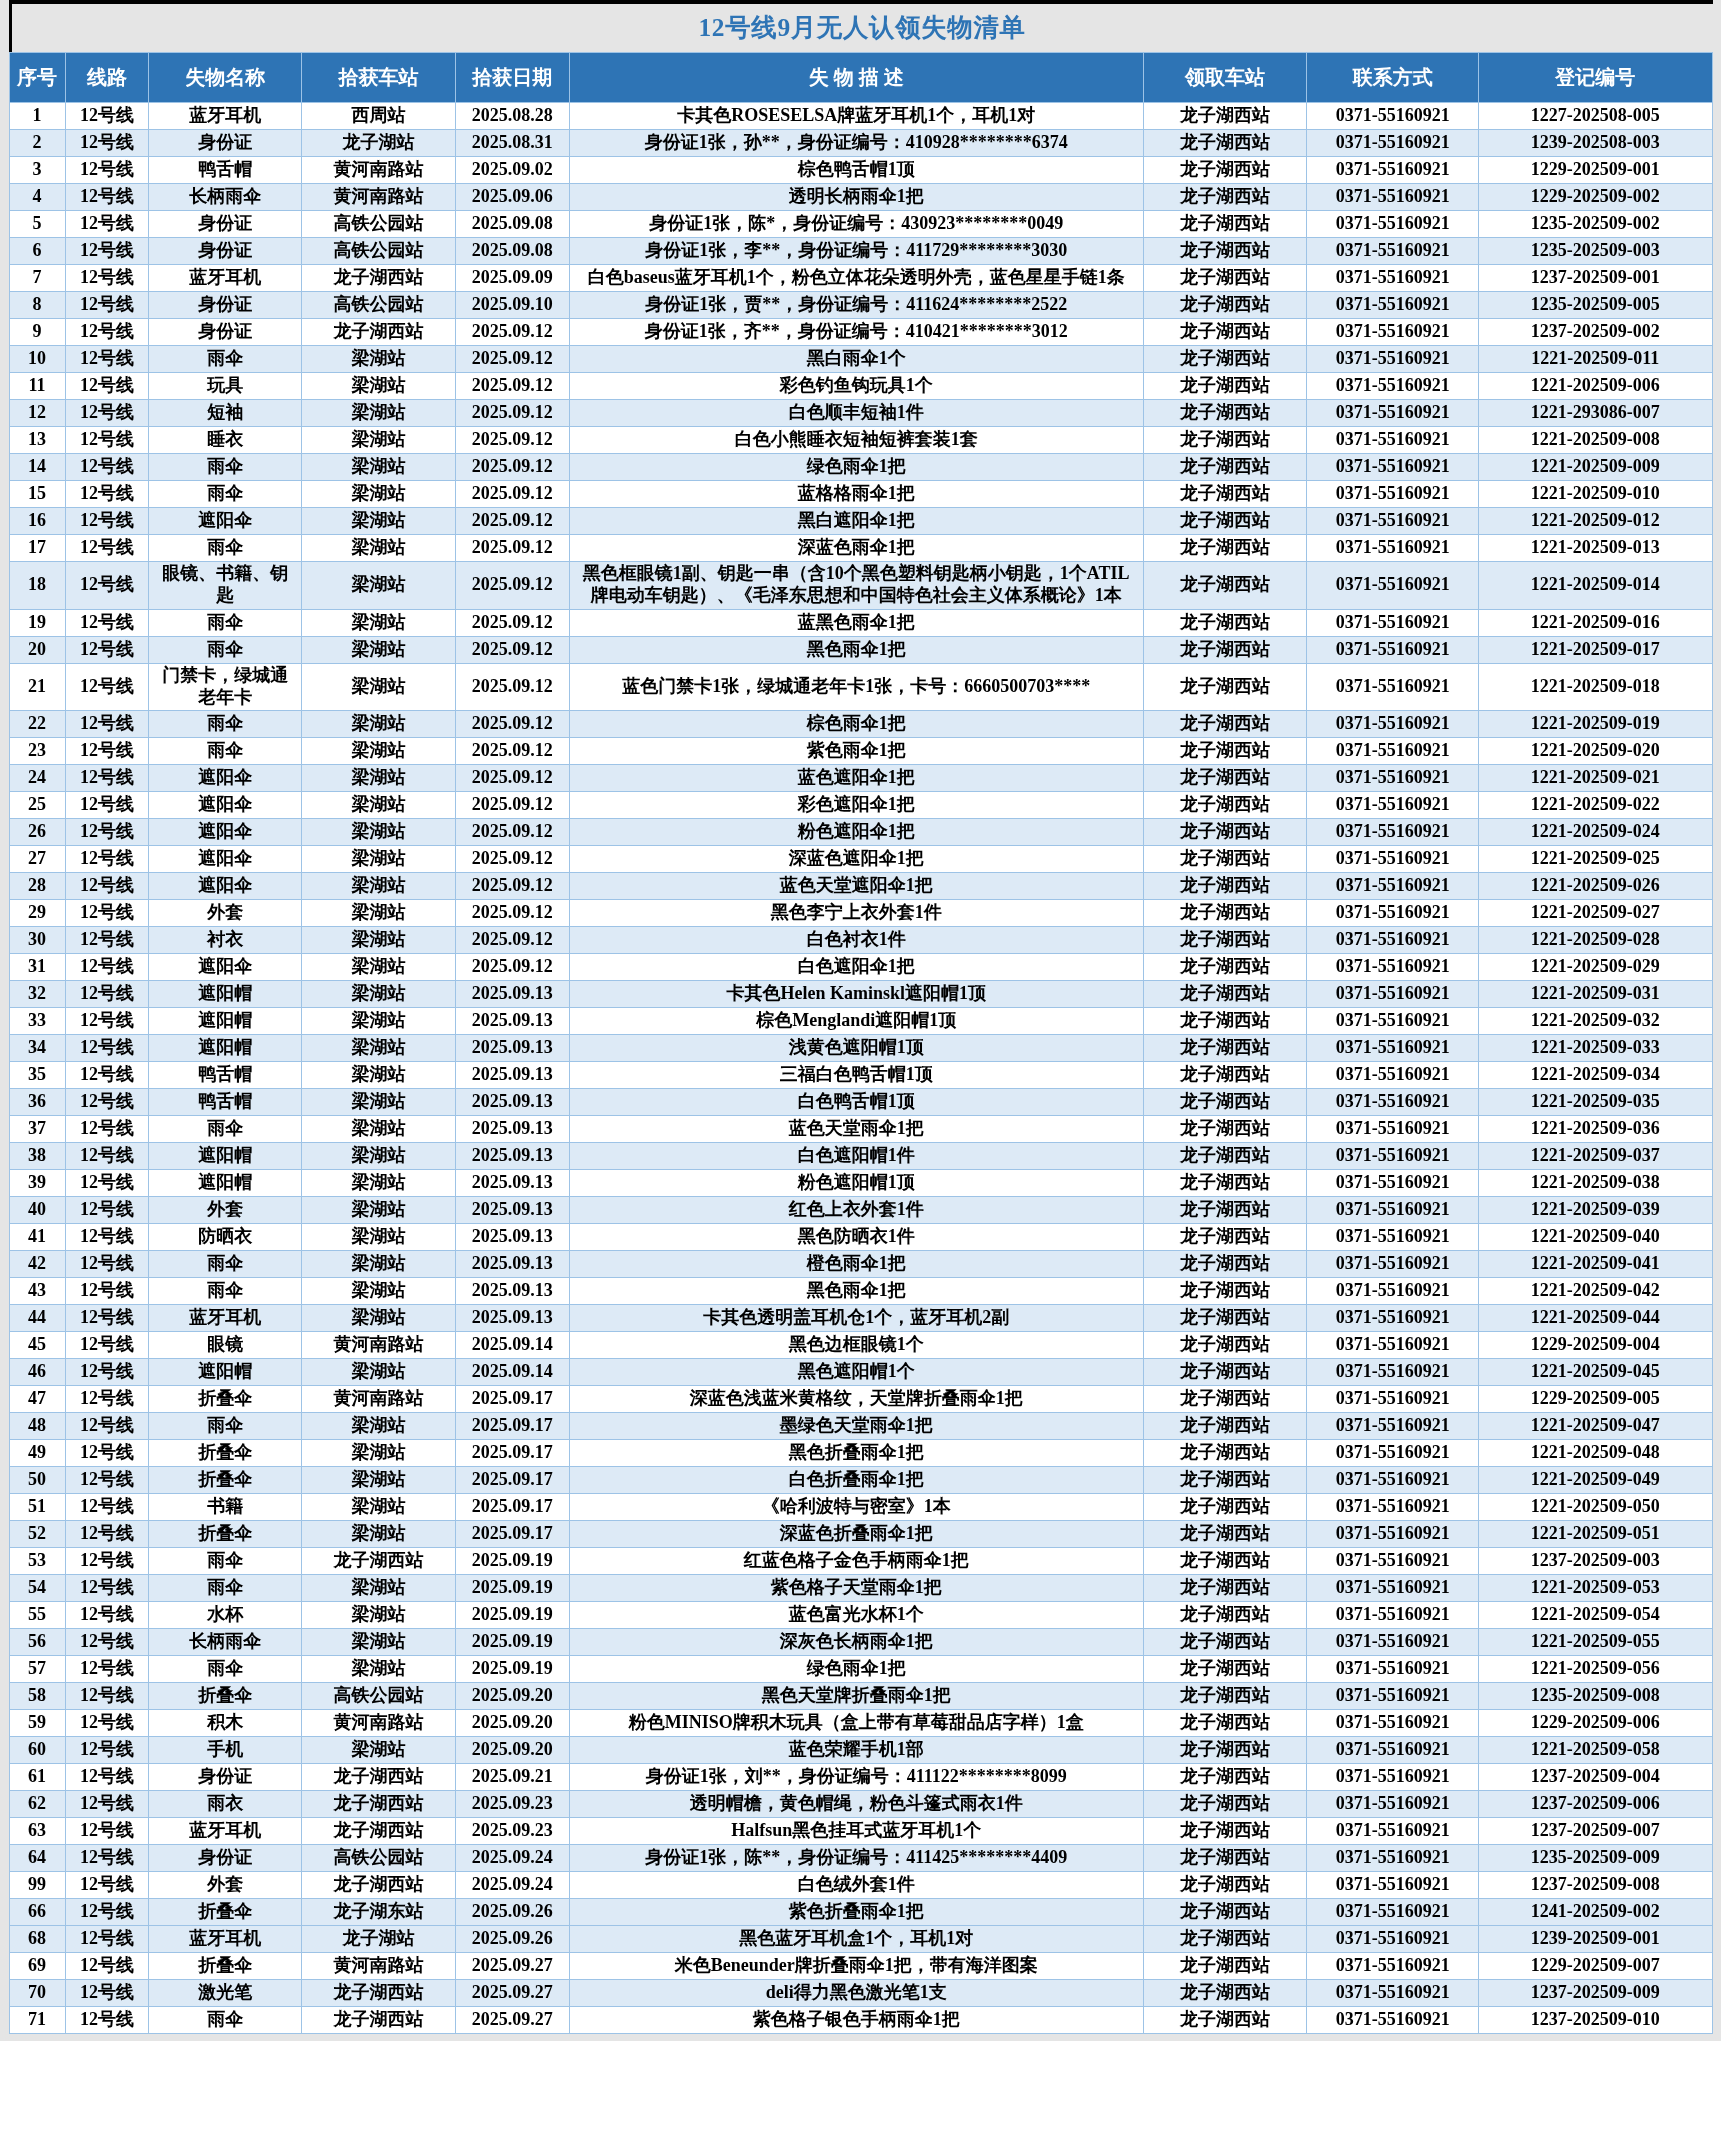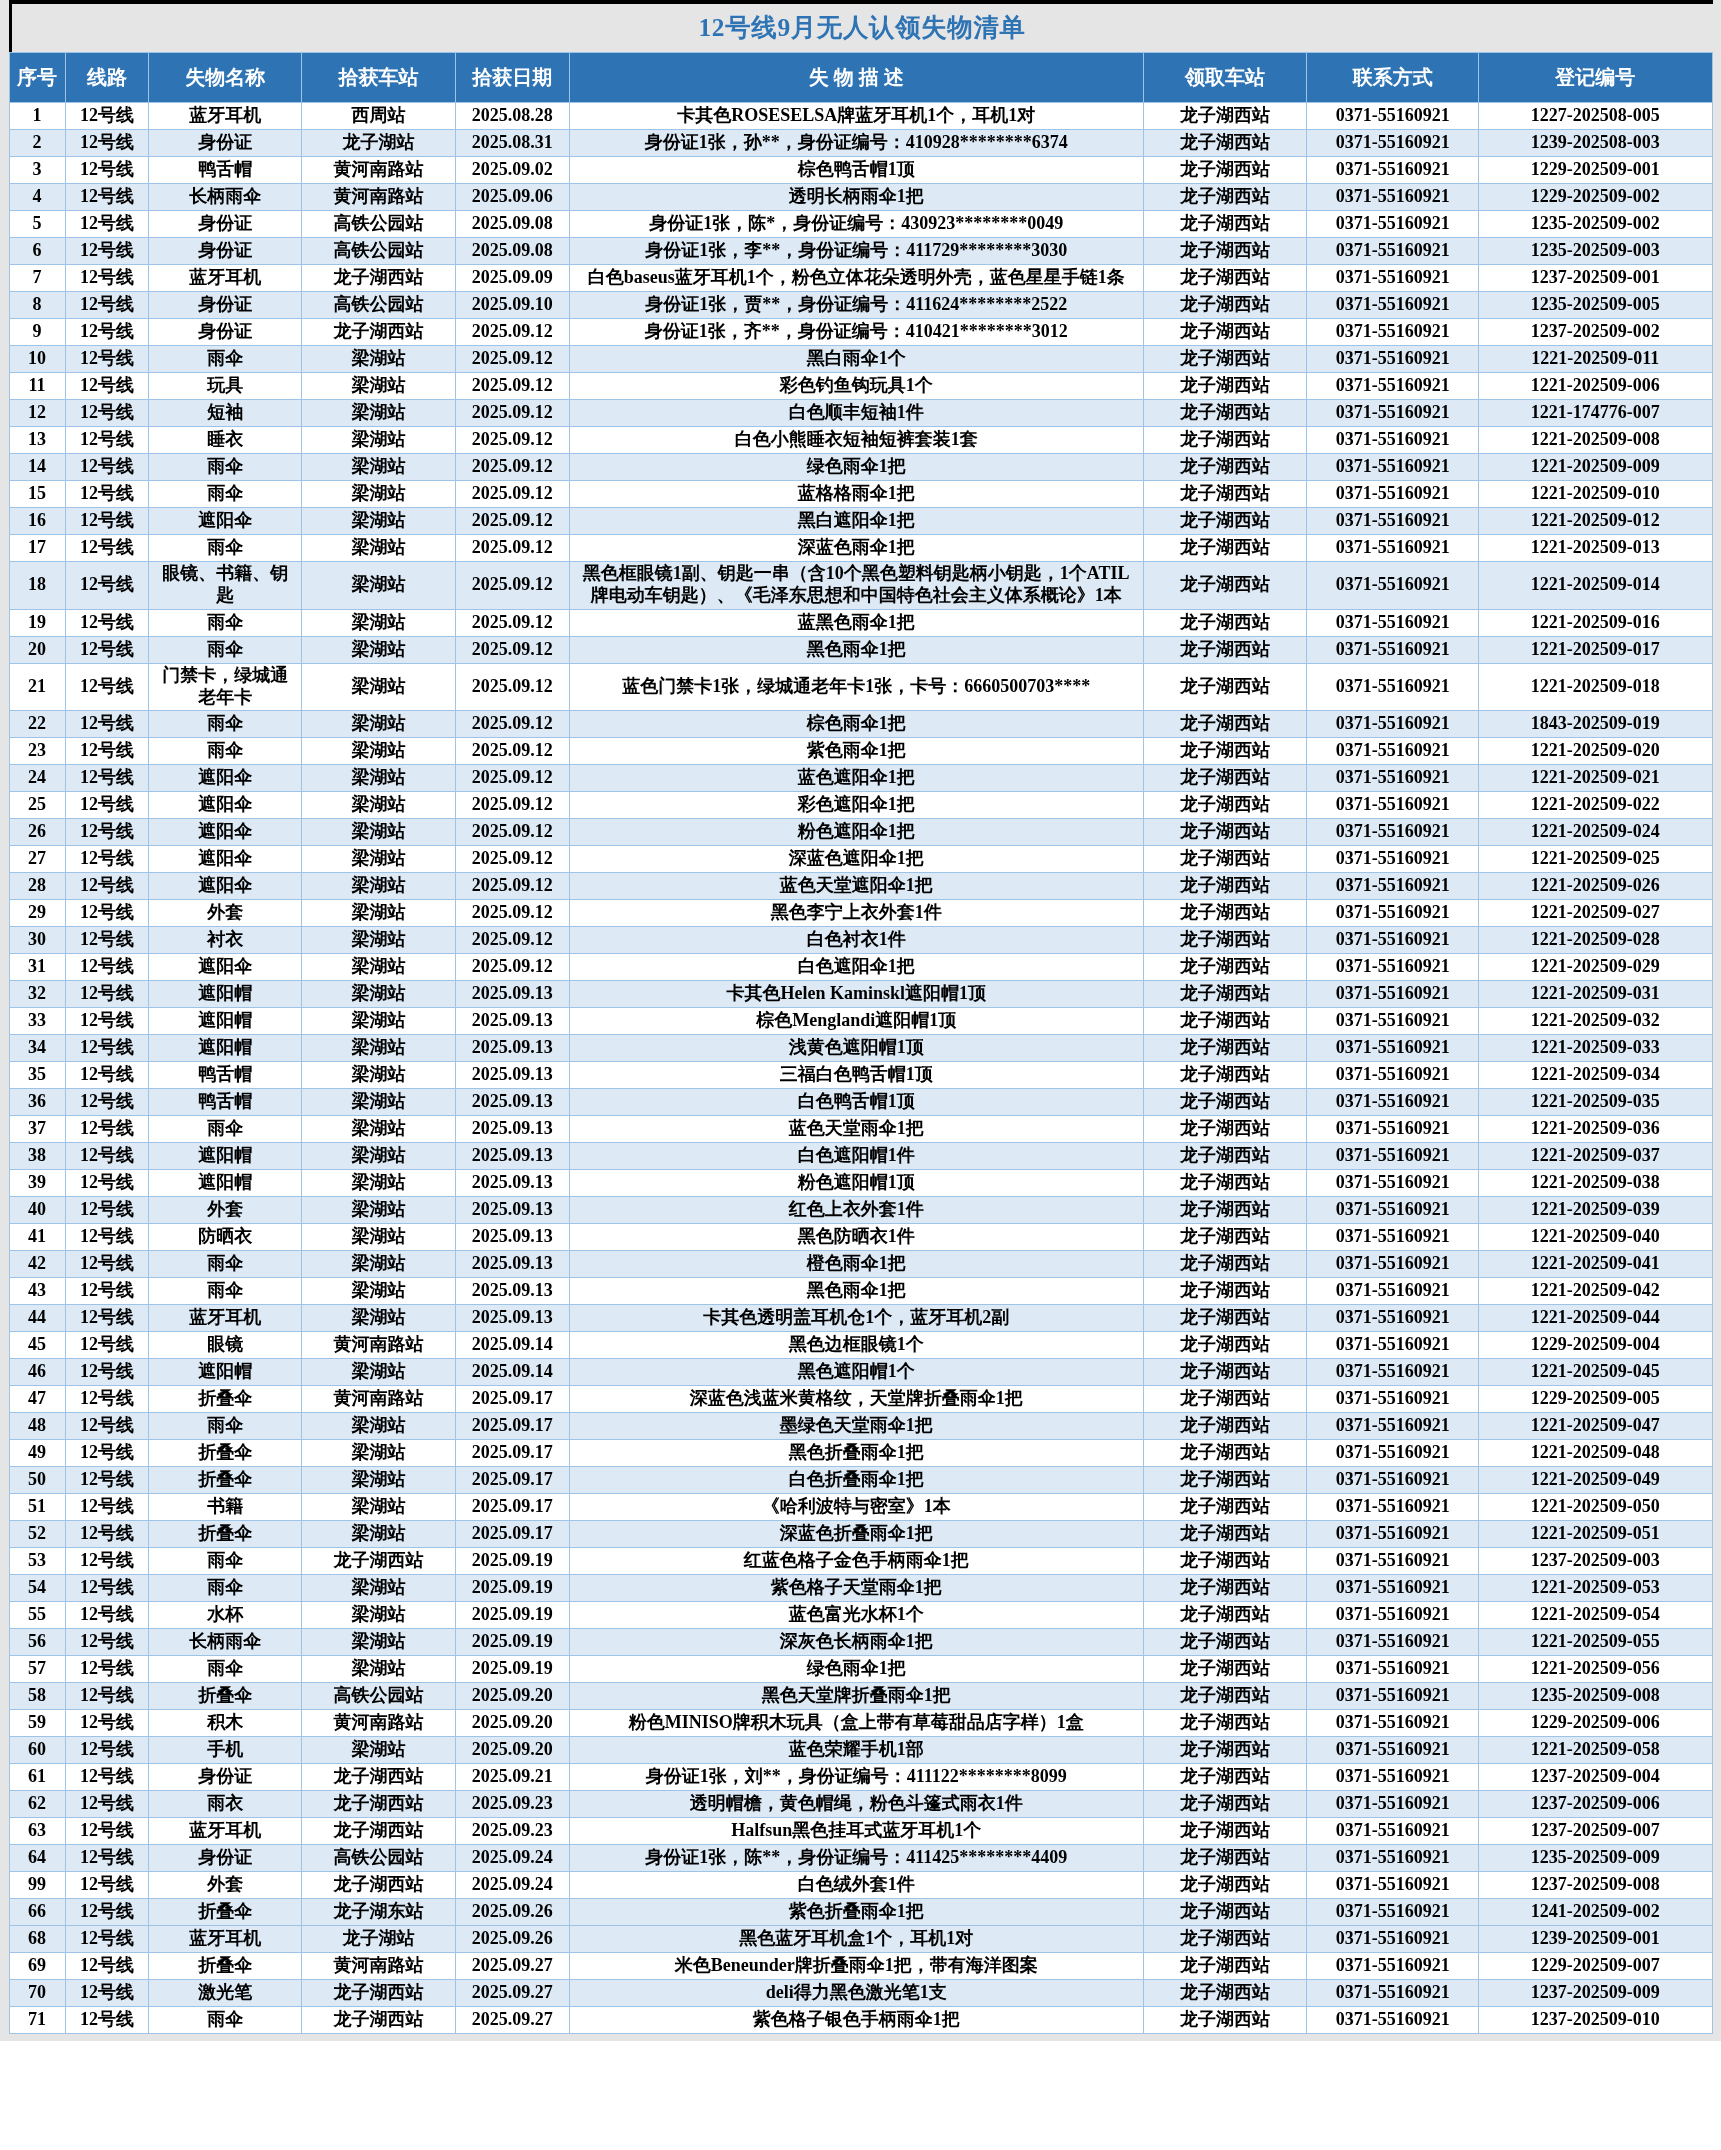--- a/index.html
+++ b/index.html
@@ -216,21 +216,21 @@
         </tr>
         <tr class="alt">
           <td>12</td>
           <td>12号线</td>
           <td>短袖</td>
           <td>梁湖站</td>
           <td>2025.09.12</td>
           <td>白色顺丰短袖1件</td>
           <td>龙子湖西站</td>
           <td>0371-55160921</td>
-          <td>1221-174776-007</td>
+          <td>1221-293086-007</td>
         </tr>
         <tr>
           <td>13</td>
           <td>12号线</td>
           <td>睡衣</td>
           <td>梁湖站</td>
           <td>2025.09.12</td>
           <td>白色小熊睡衣短袖短裤套装1套</td>
           <td>龙子湖西站</td>
           <td>0371-55160921</td>
@@ -326,21 +326,21 @@
         </tr>
         <tr class="alt">
           <td>22</td>
           <td>12号线</td>
           <td>雨伞</td>
           <td>梁湖站</td>
           <td>2025.09.12</td>
           <td>棕色雨伞1把</td>
           <td>龙子湖西站</td>
           <td>0371-55160921</td>
-          <td>1843-202509-019</td>
+          <td>1221-202509-019</td>
         </tr>
         <tr>
           <td>23</td>
           <td>12号线</td>
           <td>雨伞</td>
           <td>梁湖站</td>
           <td>2025.09.12</td>
           <td>紫色雨伞1把</td>
           <td>龙子湖西站</td>
           <td>0371-55160921</td>

